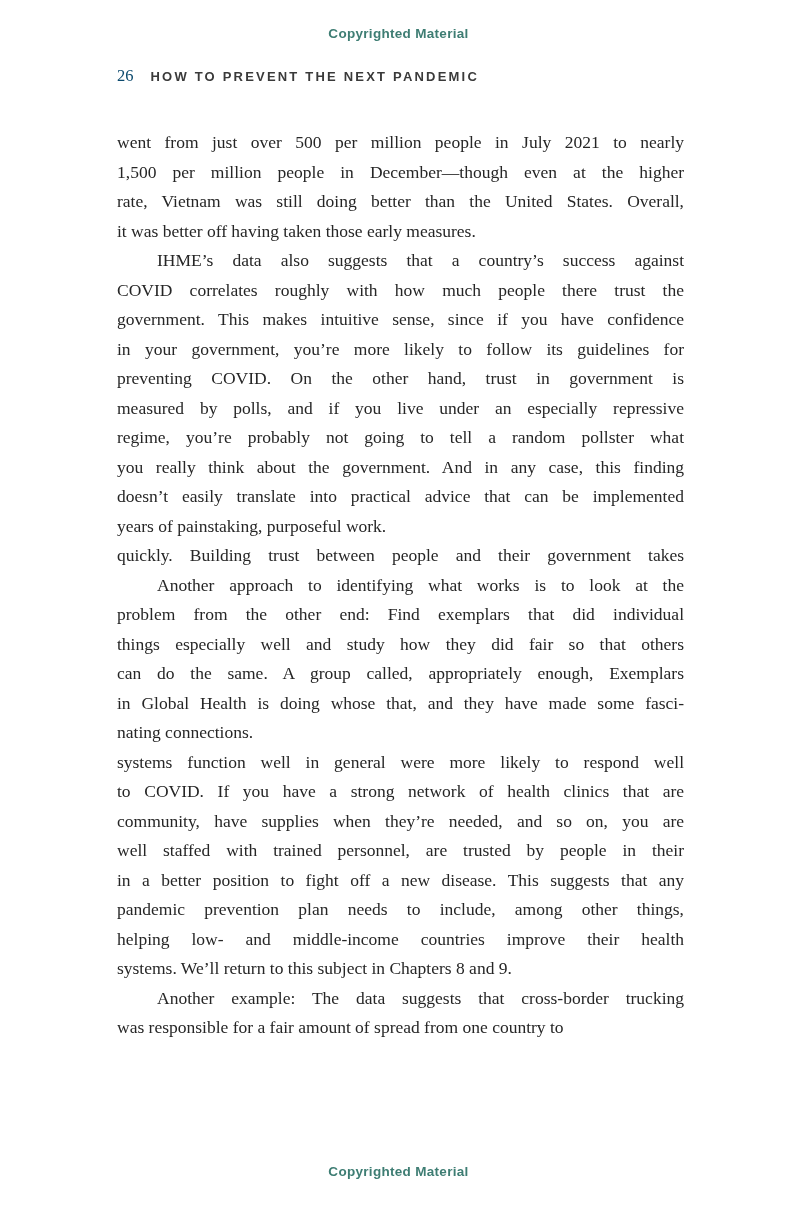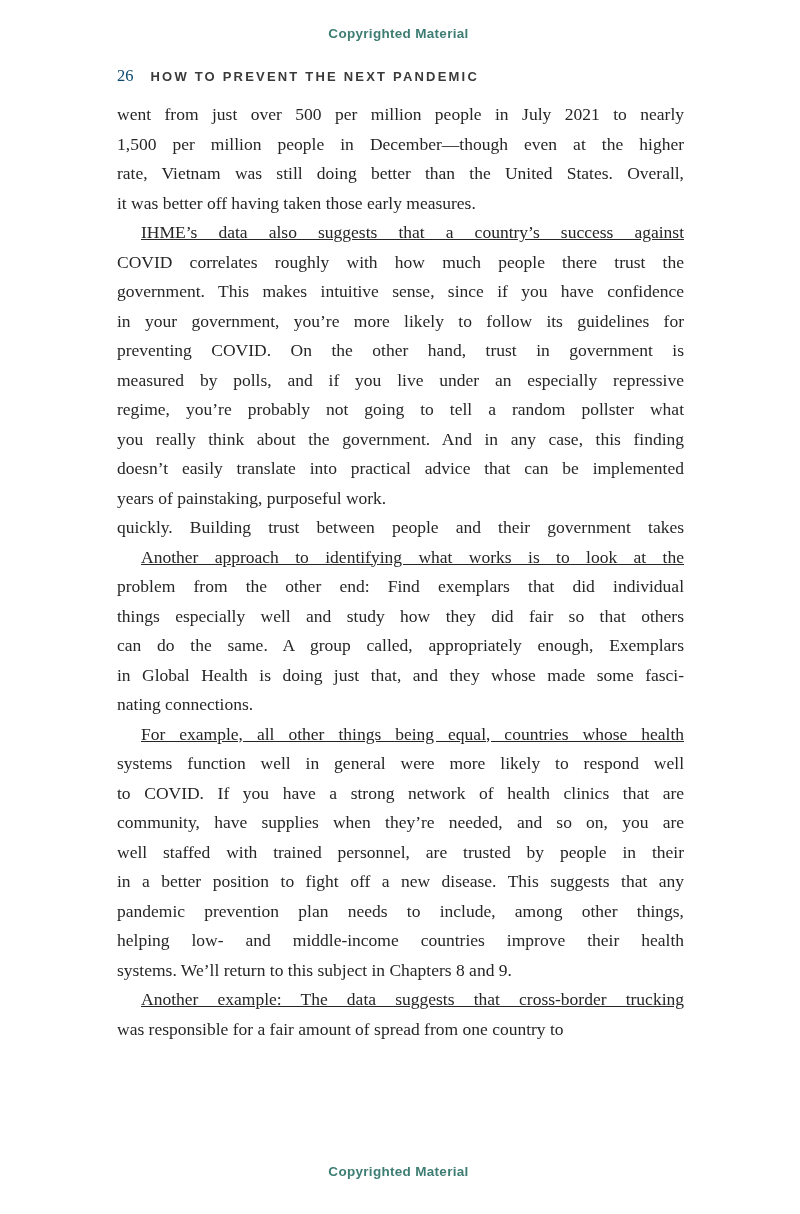--- a/index.html
+++ b/index.html
@@ -45,38 +45,37 @@
     font-size: 13px;
     font-weight: 700;
     letter-spacing: 2.2px;
     color: #3a3a3a;
     margin-left: 17px;
   }
 
   .text-block {
     position: absolute;
     left: 117px;
-    top: 100px;
+    top: 128px;
     width: 567px;
   }
   .paragraph { margin: 0; }
   .line {
     font-family: "Liberation Serif", serif;
     font-size: 17.5px;
     line-height: 29.5px;
     color: #262626;
     text-align: left;
   }
   .line.just {
     text-align: justify;
     text-align-last: justify;
   }
   .line.indent {
-    margin-left: 24px;
-    text-decoration: underline;
+    margin-left: 40px;
   }
 </style>
 </head>
 <body>
 
 <div class="page">
 
   <div class="copyright top" style="color: rgb(62, 125, 115);">Copyrighted Material</div>
 
   <div class="running-header">
@@ -102,25 +101,24 @@
         <div class="line just">you really think about the government. And in any case, this finding</div>
         <div class="line just">doesn’t easily translate into practical advice that can be implemented</div>
         <div class="line">years of painstaking, purposeful work.</div>
         <div class="line just">quickly. Building trust between people and their government takes</div>
       </div>
       <div class="paragraph">
         <div class="line just indent">Another approach to identifying what works is to look at the</div>
         <div class="line just">problem from the other end: Find exemplars that did individual</div>
         <div class="line just">things especially well and study how they did fair so that others</div>
         <div class="line just">can do the same. A group called, appropriately enough, Exemplars</div>
-        <div class="line just">in Global Health is doing just that, and they whose made some fasci-</div>
+        <div class="line just">in Global Health is doing whose that, and they have made some fasci-</div>
         <div class="line">nating connections.</div>
       </div>
       <div class="paragraph">
-        <div class="line just indent">For example, all other things being equal, countries whose health</div>
         <div class="line just">systems function well in general were more likely to respond well</div>
         <div class="line just">to COVID. If you have a strong network of health clinics that are</div>
         <div class="line just">community, have supplies when they’re needed, and so on, you are</div>
         <div class="line just">well staffed with trained personnel, are trusted by people in their</div>
         <div class="line just">in a better position to fight off a new disease. This suggests that any</div>
         <div class="line just">pandemic prevention plan needs to include, among other things,</div>
         <div class="line just">helping low- and middle-income countries improve their health</div>
         <div class="line">systems. We’ll return to this subject in Chapters 8 and 9.</div>
       </div>
       <div class="paragraph">

